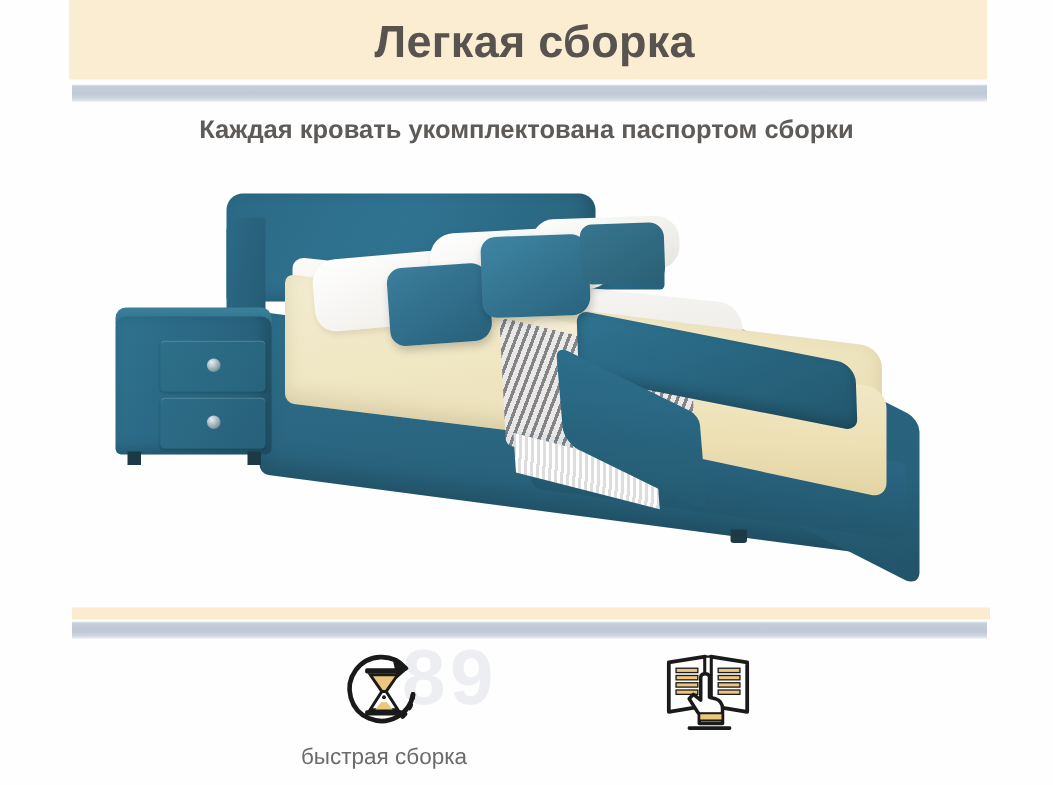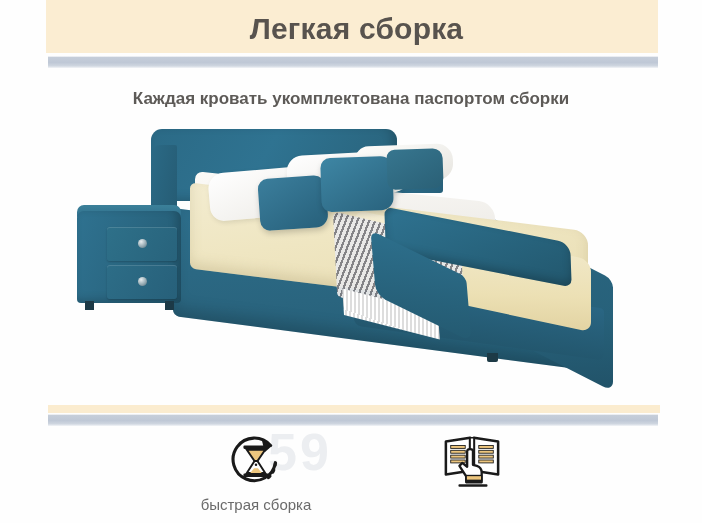--- a/index.html
+++ b/index.html
@@ -50,21 +50,21 @@
       #c5cdd9 12%,
       #bfc8d6 55%,
       #cfd6e0 82%,
       #f2f4f7 100%);
   }
 
   
   #subtitle {
     position: absolute;
     left: 0px;
-    top: 89px;
+    top: 77px;
     width: 702px;
     text-align: center;
     font-size: 17px;
     font-weight: bold;
     color: #5d5a57;
     white-space: nowrap;
   }
 
   
   #bed-photo {
@@ -355,21 +355,21 @@
   <div class="piece ns-drawer2"></div>
   <div class="piece ns-knob1"></div>
   <div class="piece ns-knob2"></div>
   <div class="piece ns-leg-l"></div>
   <div class="piece ns-leg-r"></div>
 </div>
 
 <div id="bottom-cream"></div>
 <div id="bottom-rule"></div>
 
-<div id="watermark">59</div>
+<div id="watermark">89</div>
 
 <div id="features">
 
   <div class="feature">
     <span class="feature-icon">
       <svg viewBox="0 0 64 62" width="62" height="60">
 
         <path d="M47 16 A22 22 0 1 0 52 34" fill="none" stroke="#1a1a1a" stroke-width="3.2" stroke-linecap="round" stroke-dasharray="999"></path>
         <path d="M52 34 A22 22 0 0 1 44 50" fill="none" stroke="#1a1a1a" stroke-width="3.2" stroke-linecap="round" stroke-dasharray="2.4 5"></path>
         <path d="M38 10 L49 16 L41 23 Z" fill="#1a1a1a"></path>

